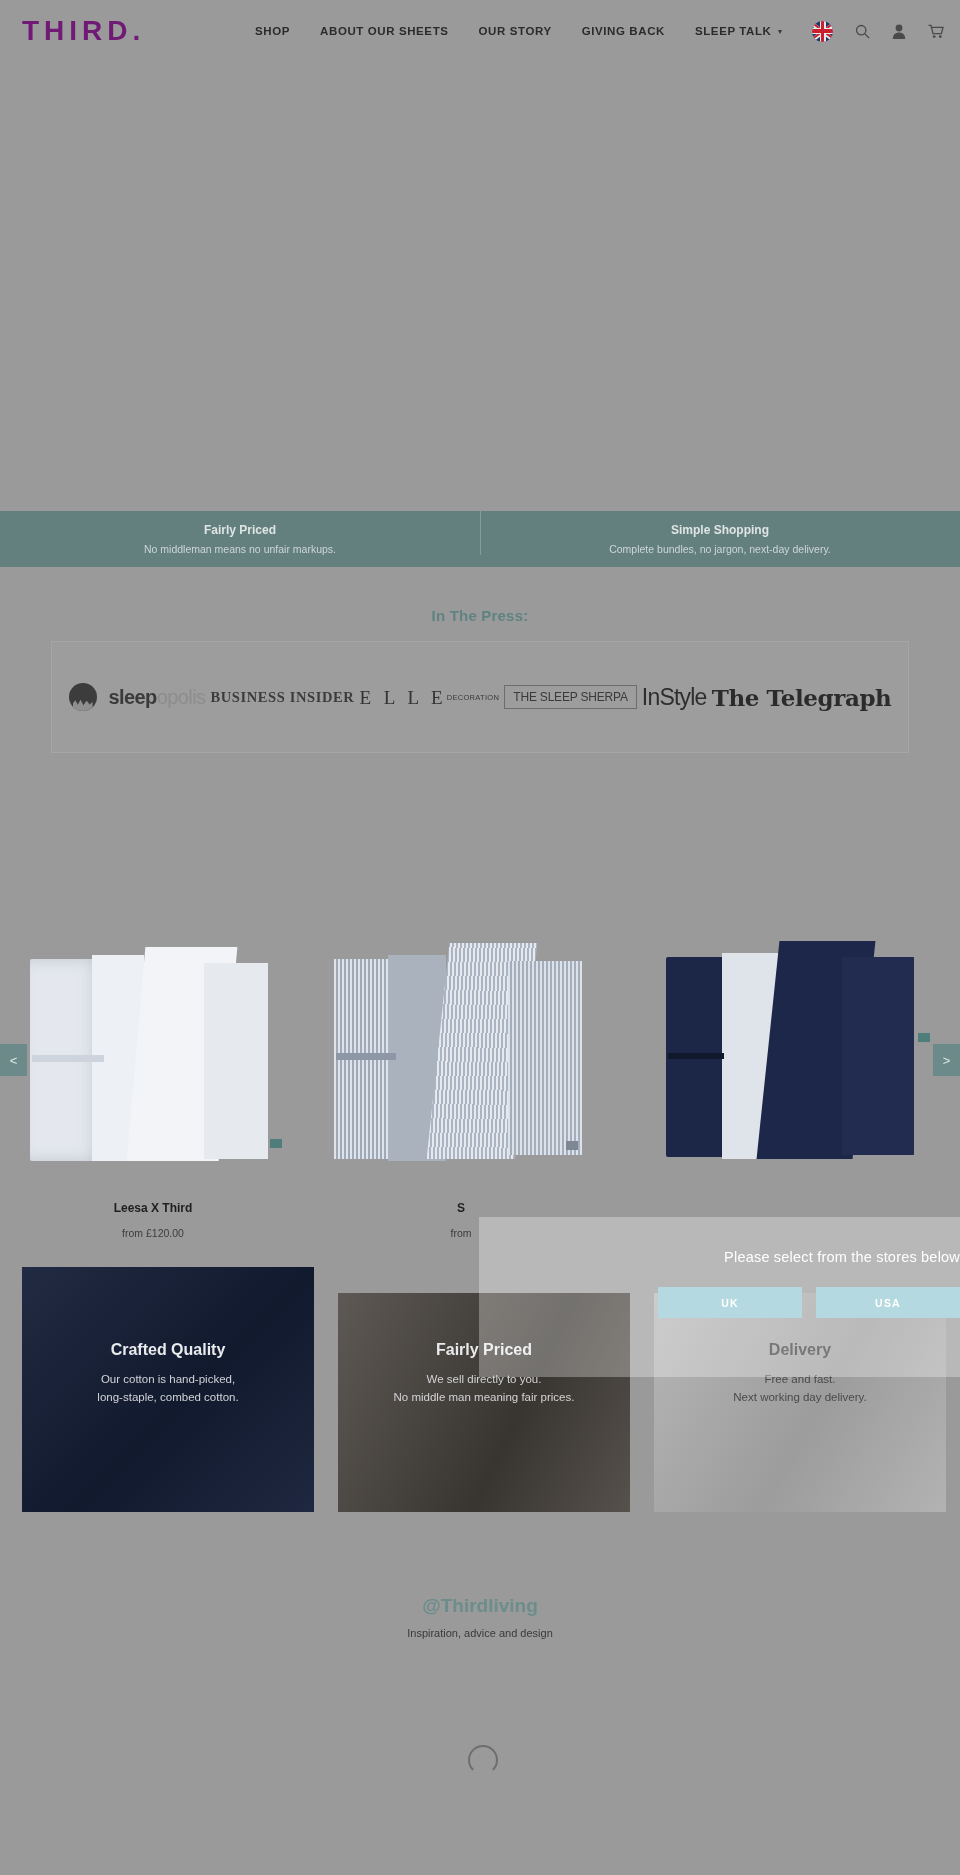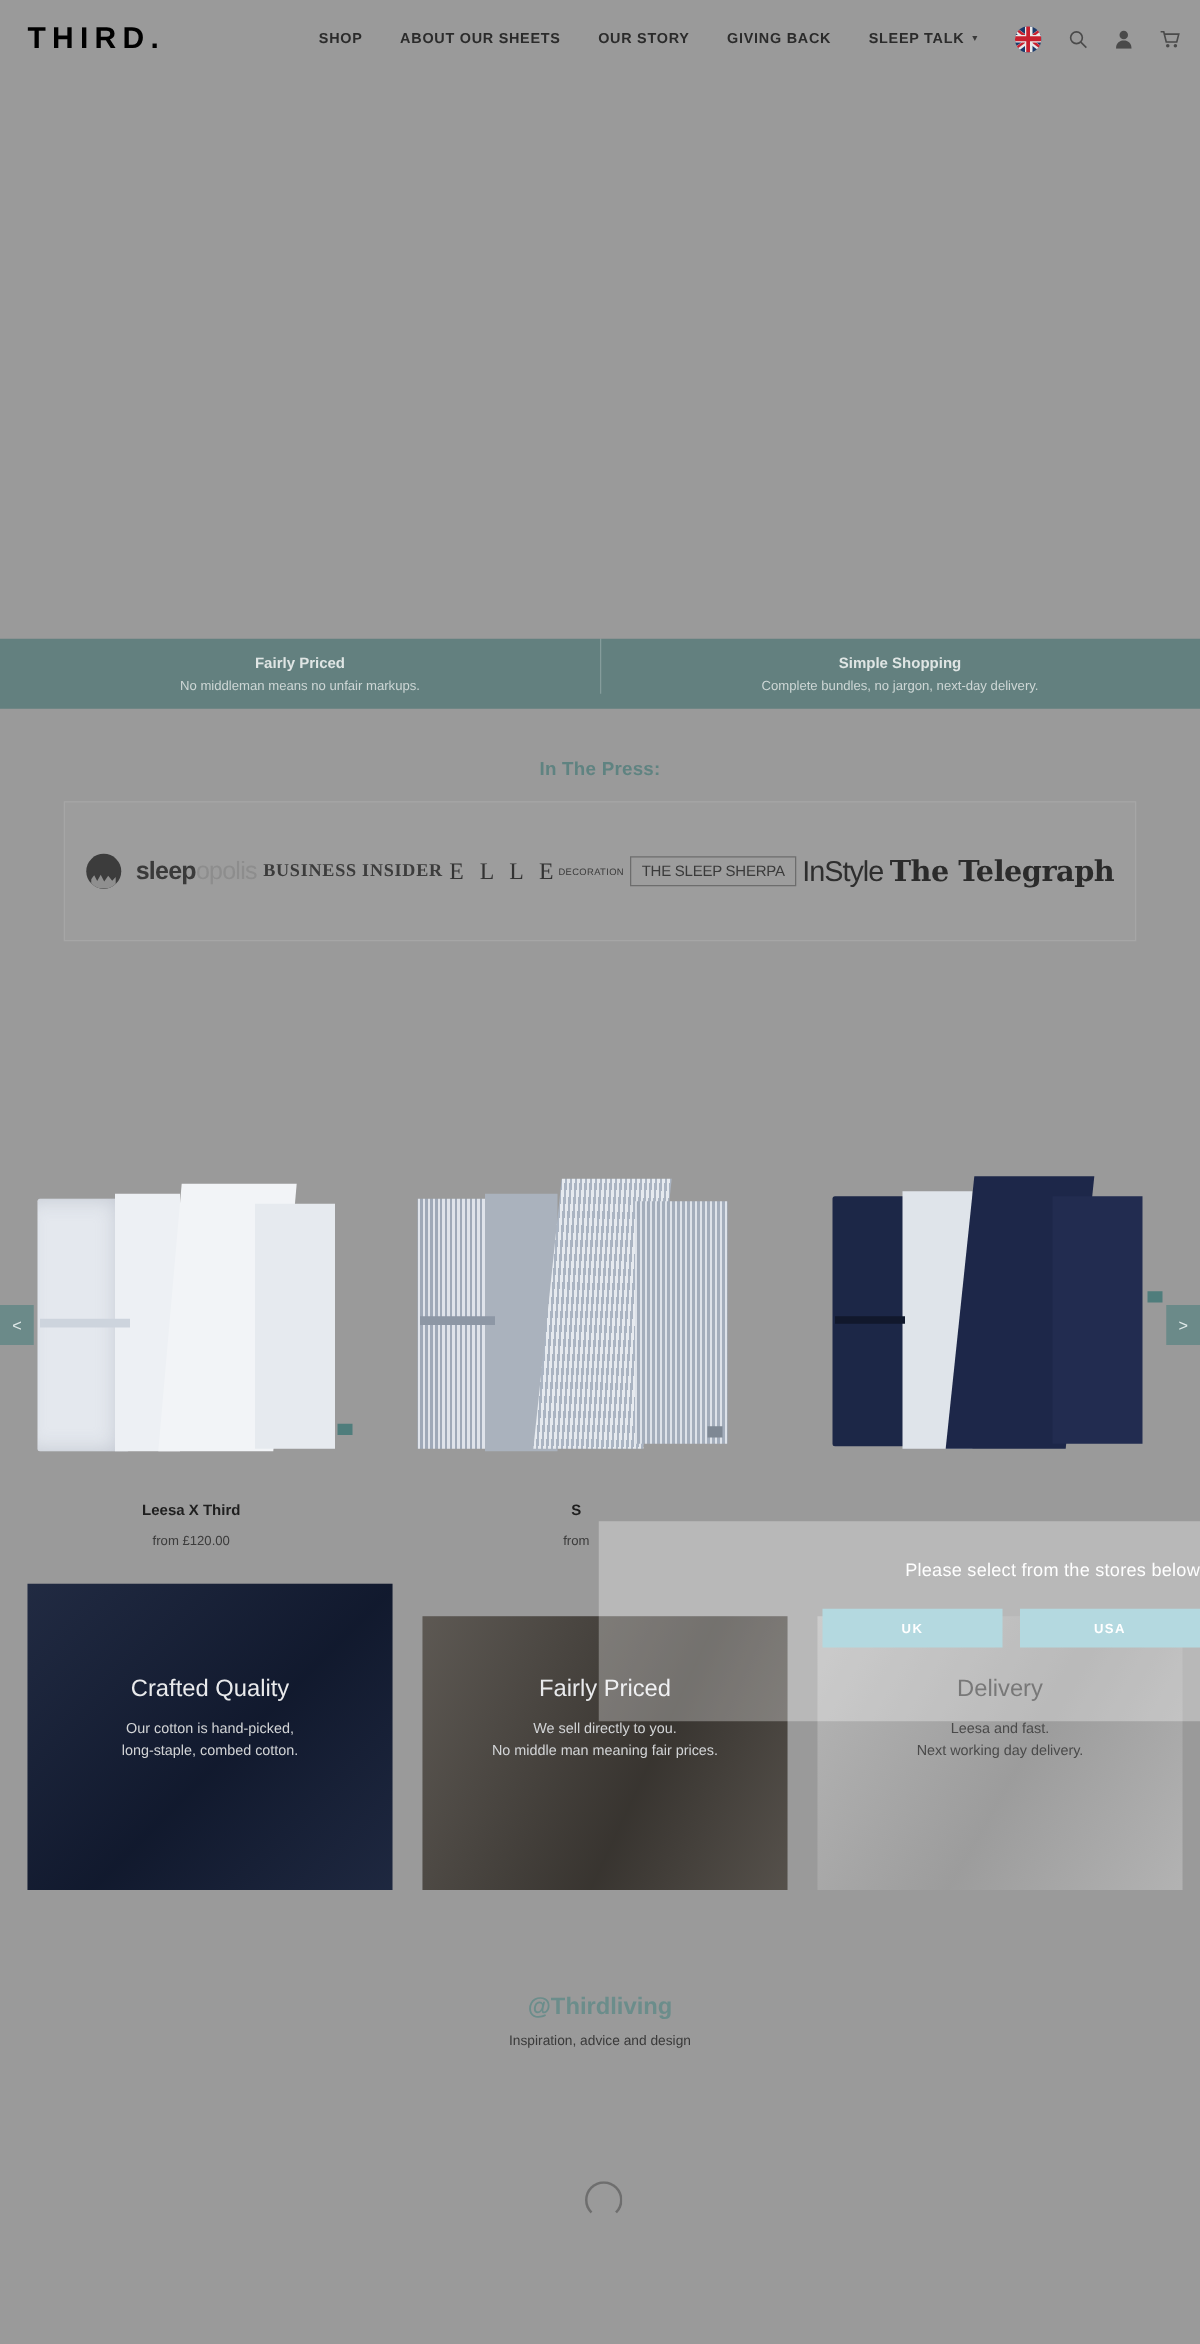--- a/index.html
+++ b/index.html
@@ -13,22 +13,22 @@
   .page { position: relative; width: 960px; height: 1875px; background: #9a9a9a; }
 
   
   .header {
     position: absolute; top: 0; left: 0; width: 960px; height: 62px;
     background: #9a9a9a;
     display: flex; align-items: center;
   }
   .logo {
     margin-left: 22px;
-    font-size: 24px; font-weight: 700; letter-spacing: 5px;
-    color: #000000; font-family: "Liberation Sans", sans-serif;
+    font-size: 28px; font-weight: 700; letter-spacing: 5px;
+    color: #701a75; font-family: "Liberation Sans", sans-serif;
     white-space: nowrap;
   }
   .nav { margin-left: auto; display: flex; align-items: center; gap: 30px; }
   .nav-item {
     font-size: 11.5px; letter-spacing: 0.6px; color: #2b2b2b;
     font-weight: 600; white-space: nowrap; cursor: pointer;
     display: flex; align-items: center; gap: 5px;
   }
   .caret { font-size: 7px; color: #3a3a3a; line-height: 1; }
   .header-icons { margin-left: 28px; margin-right: 16px; display: flex; align-items: center; gap: 22px; }
@@ -154,21 +154,21 @@
   .p3 .pill { left: 10px; top: 22px; width: 58px; height: 200px; background: #1c2747; border-radius: 2px; }
   .p3 .pill2 { left: 66px; top: 18px; width: 56px; height: 206px; background: #dfe4ea; }
   .p3 .sheetA { left: 112px; top: 6px; width: 96px; height: 218px; background: #1d2749; transform: skewX(-6deg); }
   .p3 .sheetB { left: 186px; top: 22px; width: 72px; height: 198px; background: #222c50; }
   .p3 .band { left: 12px; top: 118px; width: 56px; height: 6px; background: #11182c; }
 
   
   .cards { position: absolute; left: 0; top: 1267px; width: 960px; height: 250px; }
   .card { position: absolute; overflow: hidden; }
   .card-inner { position: absolute; left: 0; right: 0; text-align: center; }
-  .card-title { font-size: 19px; font-weight: 400; color: #e9eaec; margin-bottom: 12px; }
+  .card-title { font-size: 16px; font-weight: 700; color: #e9eaec; margin-bottom: 12px; }
   .card-line { font-size: 11.5px; color: #d2d4d6; line-height: 1.55; }
 
   .card1 { left: 22px; top: 0px; width: 292px; height: 245px; background: #151f38;
            background-image: linear-gradient(135deg, rgba(255,255,255,.05) 0%, rgba(0,0,0,.18) 55%, rgba(255,255,255,.04) 100%); }
   .card1 .card-inner { top: 74px; }
   .card2 { left: 338px; top: 26px; width: 292px; height: 219px; background: #4b4640;
            background-image: linear-gradient(115deg, rgba(255,255,255,.10) 0%, rgba(0,0,0,.25) 60%, rgba(255,255,255,.06) 100%); }
   .card2 .card-inner { top: 48px; }
   .card3 { left: 654px; top: 26px; width: 292px; height: 219px; background: #a6a6a6;
            background-image: linear-gradient(120deg, rgba(255,255,255,.18) 0%, rgba(0,0,0,.06) 55%, rgba(255,255,255,.14) 100%); }
@@ -365,21 +365,21 @@
     <div class="card card2">
       <div class="card-inner">
         <div class="card-title">Fairly Priced</div>
         <div class="card-line">We sell directly to you.</div>
         <div class="card-line">No middle man meaning fair prices.</div>
       </div>
     </div>
     <div class="card card3">
       <div class="card-inner">
         <div class="card-title">Delivery</div>
-        <div class="card-line">Leesa and fast.</div>
+        <div class="card-line">Free and fast.</div>
         <div class="card-line">Next working day delivery.</div>
       </div>
     </div>
   </div>
 
   <div class="ig-handle">@Thirdliving</div>
   <div class="ig-sub">Inspiration, advice and design</div>
   <div class="spinner"></div>
 
   <div class="modal">

